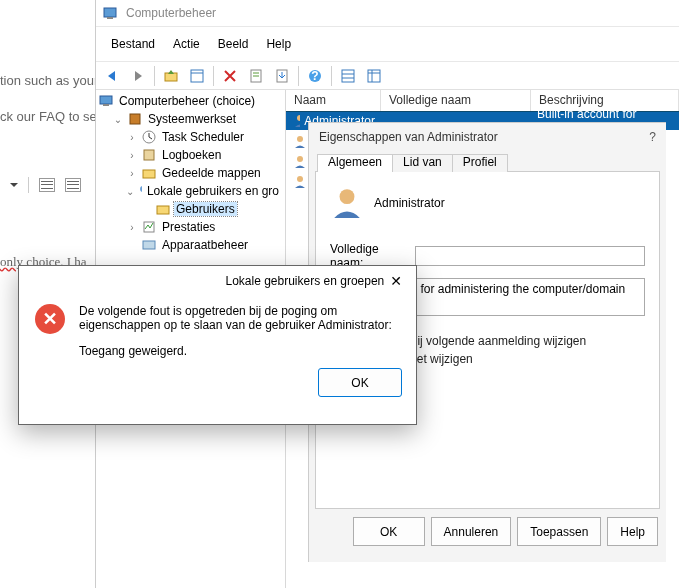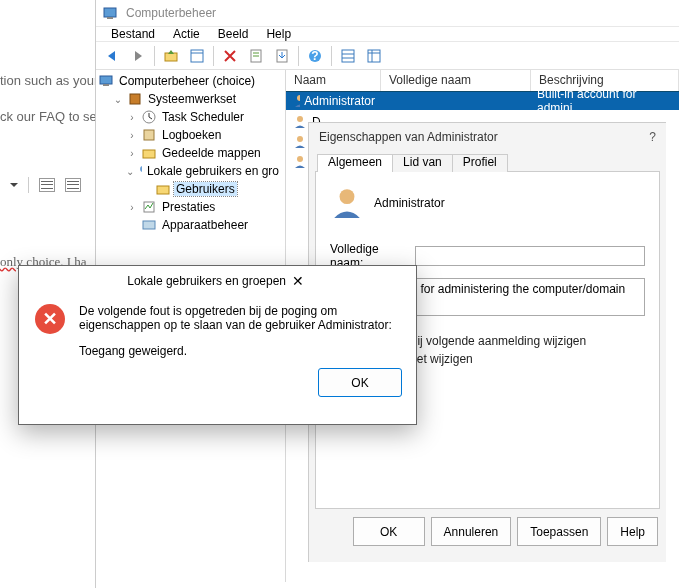--- a/index.html
+++ b/index.html
@@ -12,21 +12,21 @@
   .bticon { position:absolute; left:10px; top:177px; color:#444; display:flex; gap:10px; align-items:center; }
   .sep { width:1px; height:16px; background:#ccc; }
   .licon { width:16px; height:14px; border:1px solid #999; display:flex; flex-direction:column; justify-content:space-around; padding:1px; }
   .licon span{ height:1px; background:#666; }
   .tri{ width:0;height:0;border-left:4px solid transparent;border-right:4px solid transparent;border-top:4px solid #444; }
 
   
   .mainwin { position: absolute; left: 95px; top: 0; width: 584px; height: 588px; background: #fff; border-left: 1px solid #ccc; }
   .titlebar { height: 26px; display: flex; align-items: center; padding: 0 6px; gap: 8px; }
   .titlebar .title { color: #888; font-size: 12px; }
-  .menubar { height: 16px; display: flex; align-items: center; border-top: 1px solid #e8e8e8; border-bottom: 1px solid #e8e8e8; padding-left:6px; }
+  .menubar { height: 36px; display: flex; align-items: center; border-top: 1px solid #e8e8e8; border-bottom: 1px solid #e8e8e8; padding-left:6px; }
   .menubar .mitem { padding: 3px 9px; cursor: default; }
   .toolbar { height: 28px; display: flex; align-items: center; padding: 2px 4px; gap: 2px; border-bottom: 1px solid #e0e0e0; }
   .tbtn { width: 24px; height: 24px; display:flex; align-items:center; justify-content:center; border:1px solid transparent; }
   .tbsep { width:1px; height:20px; background:#d0d0d0; margin:0 2px; }
   svg.ic { width:16px; height:16px; }
 
   .clientarea { display:flex; height: calc(100% - 76px); }
   .treepane { width: 190px; border-right: 1px solid #d8d8d8; padding: 2px 0; overflow:hidden; }
   .listpane { flex:1; position:relative; }
 
@@ -61,21 +61,21 @@
   .row { display:flex; align-items:center; margin-bottom:8px; }
   .row label { width:85px; }
   .row input[type=text]{ flex:1; height:20px; border:1px solid #aaa; padding:0 3px; }
   .desc { border:1px solid #aaa; height:38px; padding:3px 4px; font-size:12px; flex:1; }
   .chk { display:flex; align-items:center; gap:6px; margin:4px 0; color:#222; }
   .btnrow { display:flex; justify-content:flex-end; gap:6px; padding:8px 8px 0; }
   .wbtn { min-width:72px; height:29px; border:1px solid #adadad; background:#fdfdfd; padding:0 12px; }
 
   
   .errdlg { position:absolute; left:18px; top:265px; width:399px; height:160px; background:#fff; border:1px solid #666; box-shadow:0 8px 24px rgba(0,0,0,.3); z-index:50; }
-  .errdlg .etitle { height:30px; display:flex; align-items:center; justify-content:center; padding:0 8px 0 10px; }
+  .errdlg .etitle { height:30px; display:flex; align-items:center; justify-content:flex-end; padding:0 8px 0 10px; }
   .errdlg .ebody { display:flex; padding:8px 16px 2px; gap:14px; }
   .erricon { width:30px; height:30px; border-radius:50%; background:#e64c3c; color:#fff; display:flex; align-items:center; justify-content:center; font-size:18px; font-weight:bold; flex-shrink:0; }
   .ebtns { display:flex; justify-content:flex-end; padding:8px 14px 0; }
   .ebtns .wbtn { min-width:84px; border-radius:3px; }
   .x { font-size:14px; cursor:default; padding:2px 6px; }
 </style>
 </head>
 <body>
 
 <div class="bgtext t1">tion such as your</div>

